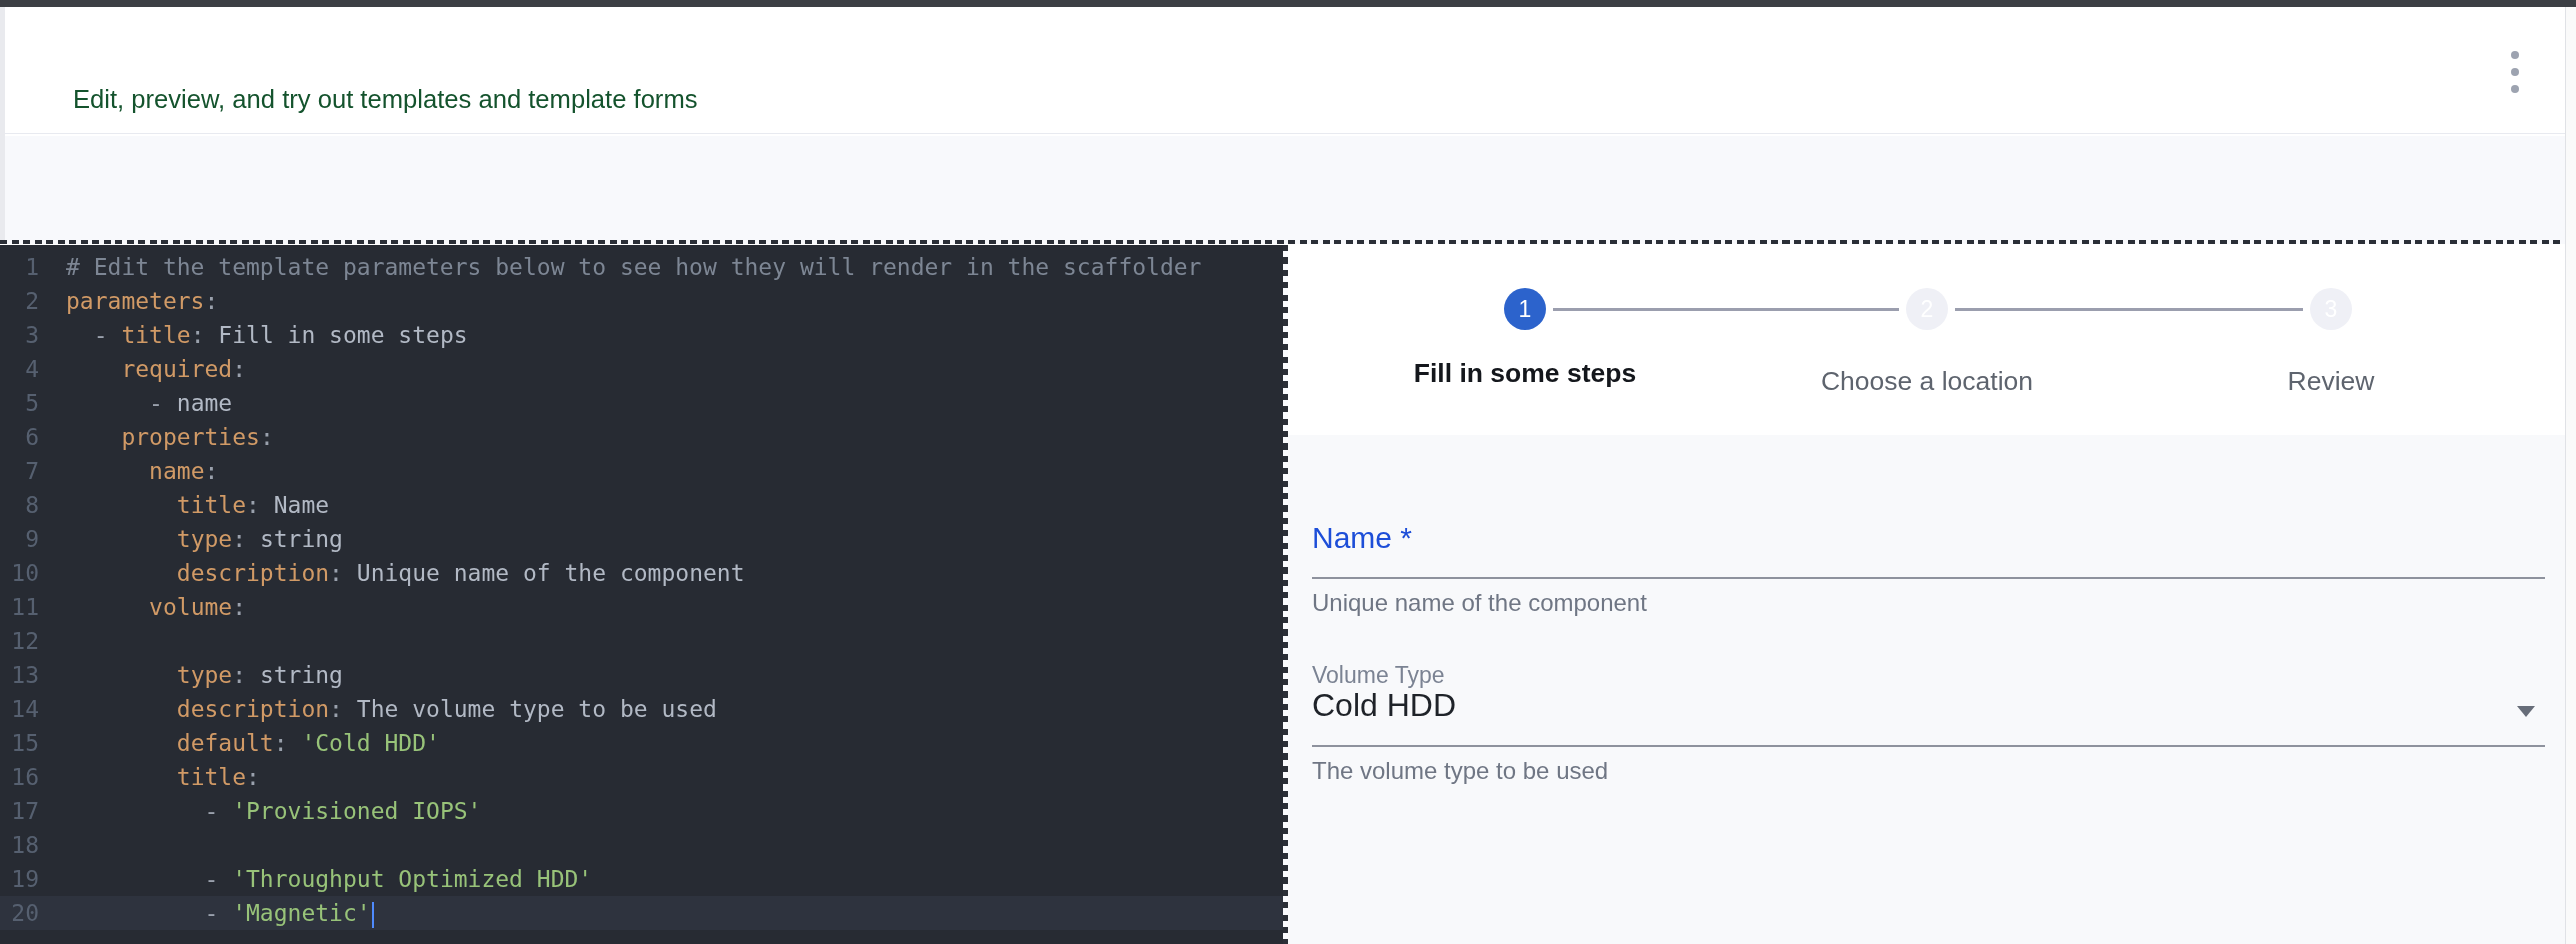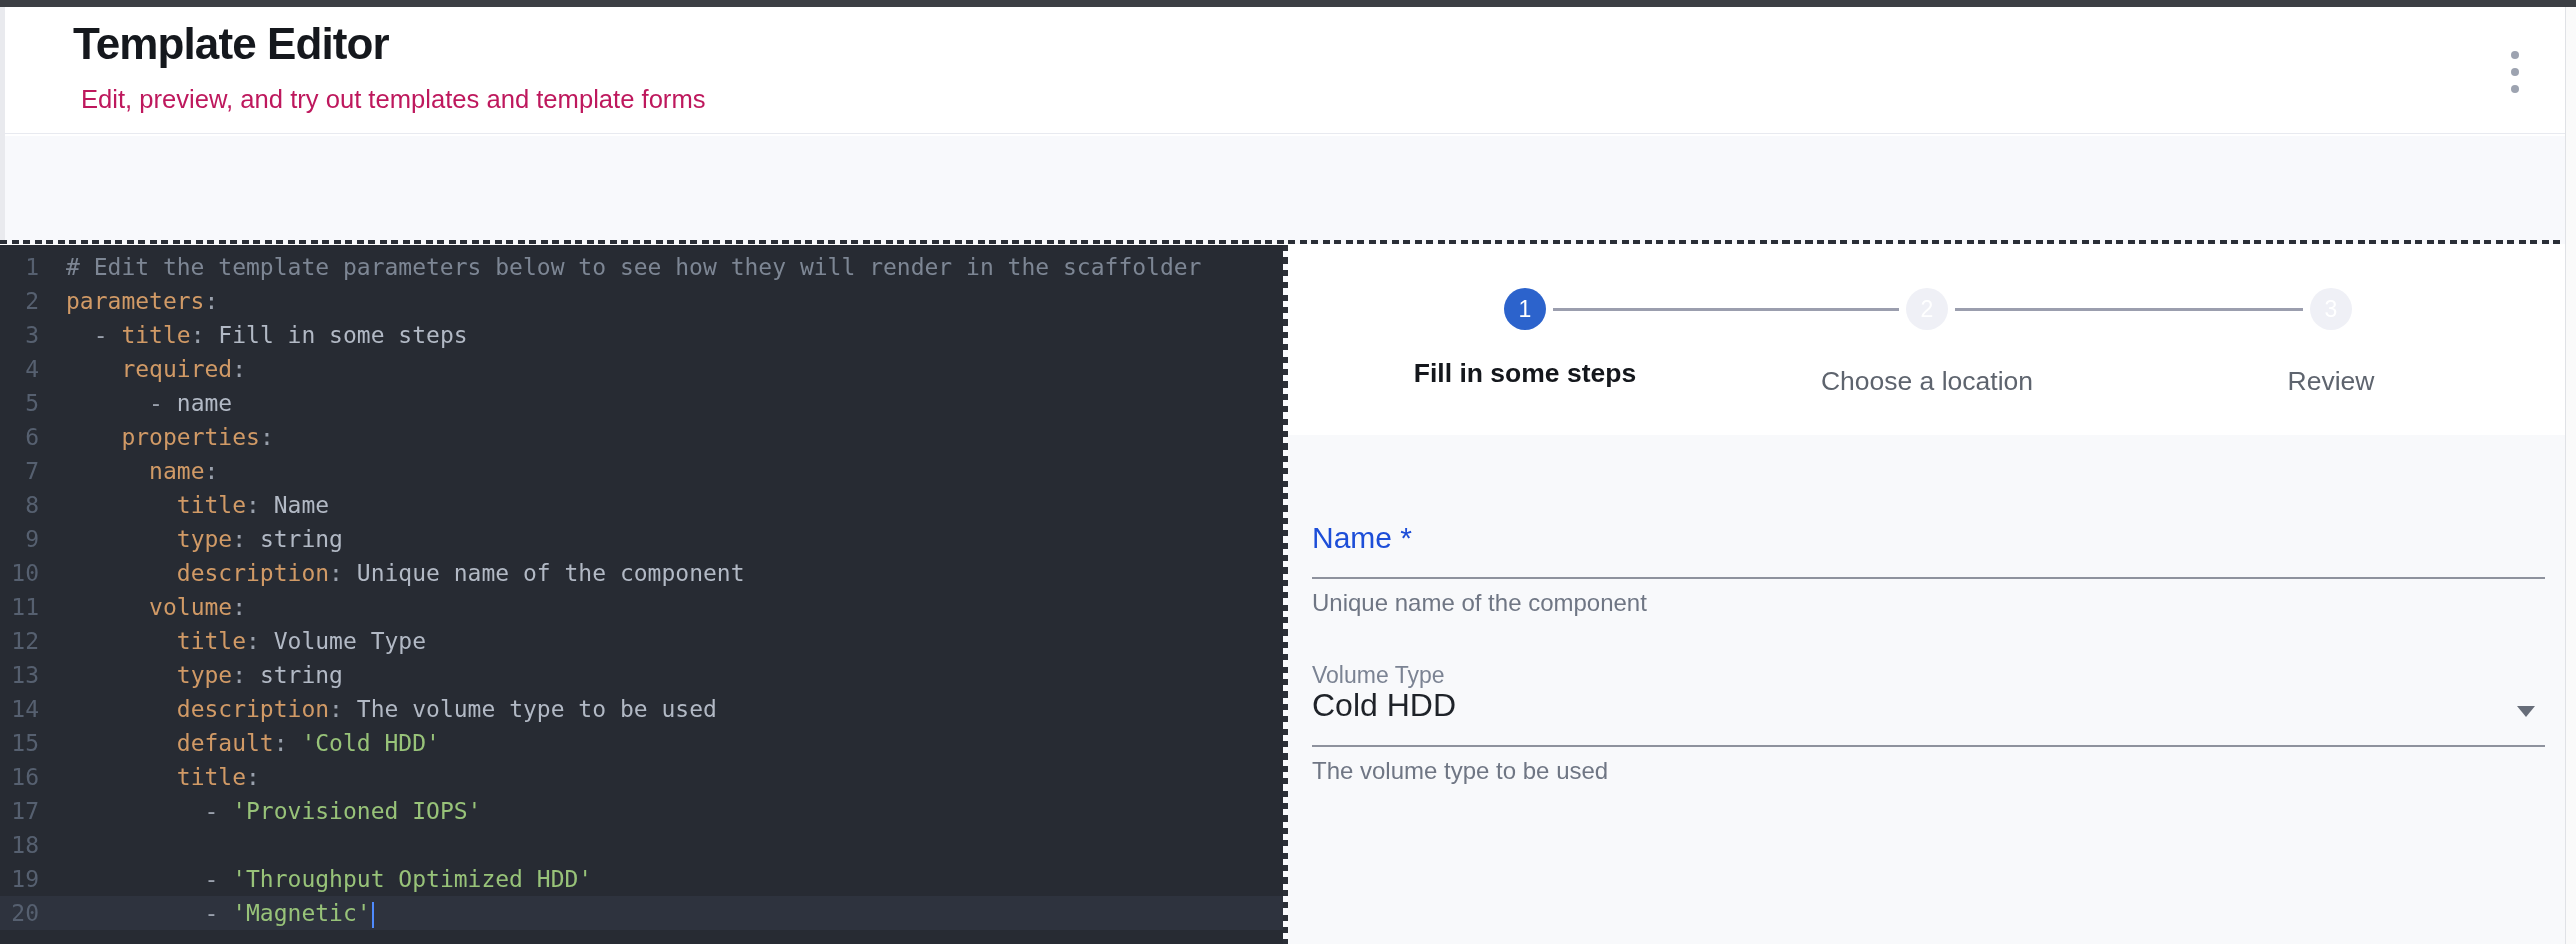--- a/index.html
+++ b/index.html
@@ -11,21 +11,21 @@
   .topbar { position:absolute; left:0; top:0; width:2576px; height:7px; background:#3c3f44; }
   .edge-left { position:absolute; left:0; top:7px; width:5.3px; height:233px; background:#e9eaee; z-index:6; }
   .scroll-track { position:absolute; left:2565px; top:7px; width:10.6px; height:938px;
                   background:#fafafa; border-left:1.8px solid #e0e2e6; z-index:7; }
 
   
   .header { position:absolute; left:0; top:7px; width:2576px; height:127px;
             background:#ffffff; border-bottom:1.8px solid #e8eaf0; }
   .page-title { position:absolute; left:73px; top:12.4px; font-size:44px; font-weight:bold;
                 color:#15181d; letter-spacing:-0.9px; white-space:nowrap; }
-  .page-subtitle { position:absolute; left:81px; top:78px; font-size:25.6px; color:#be185d; white-space:nowrap; }
+  .page-subtitle { position:absolute; left:73px; top:78px; font-size:25.6px; color:#14532d; white-space:nowrap; }
   .kebab { position:absolute; left:2502px; top:44px; width:25px; height:42px;
            display:flex; flex-direction:column; align-items:center; justify-content:space-between; cursor:pointer; }
   .kebab i { display:block; width:8px; height:8px; border-radius:50%; background:#9da3b0; }
 
   
   .toolbar { position:absolute; left:0; top:136px; width:2576px; height:104px; background:#f8f9fc; }
   .load-select { position:absolute; left:15px; top:149px; width:2453px; height:72px;
                  background:#f8f9fc; border:1.8px solid #d5d8e1; border-radius:8.8px;
                  display:flex; align-items:center; cursor:pointer; }
   .load-select-text { margin-left:25px; font-size:30px; color:#767d8f; }
@@ -85,21 +85,20 @@
   .vol-select { position:absolute; left:24px; top:225px; width:1233px; height:87px; cursor:pointer; }
   .name-input { position:absolute; left:24px; top:71px; width:1233px; height:73px; cursor:text; }
 </style>
 </head>
 <body>
 
 <div class="topbar"></div>
 <div class="edge-left"></div>
 
 <div class="header">
-  <div class="page-title">Template Editor</div>
   <div class="page-subtitle">Edit, preview, and try out templates and template forms</div>
   <div class="kebab">
       <i></i>
       <i></i>
       <i></i>
     </div>
 </div>
 
 <div class="toolbar">
   <div class="load-select">
@@ -121,21 +120,21 @@
       <div class="ed-row"><span class="ed-gutter">2</span><span class="ed-code"><span class="tok-key">parameters</span><span class="tok-punct">:</span></span></div>
       <div class="ed-row"><span class="ed-gutter">3</span><span class="ed-code"><span class="tok-punct">  - </span><span class="tok-key">title</span><span class="tok-punct">: </span><span class="tok-val">Fill in some steps</span></span></div>
       <div class="ed-row"><span class="ed-gutter">4</span><span class="ed-code"><span class="tok-punct">    </span><span class="tok-key">required</span><span class="tok-punct">:</span></span></div>
       <div class="ed-row"><span class="ed-gutter">5</span><span class="ed-code"><span class="tok-punct">      - </span><span class="tok-val">name</span></span></div>
       <div class="ed-row"><span class="ed-gutter">6</span><span class="ed-code"><span class="tok-punct">    </span><span class="tok-key">properties</span><span class="tok-punct">:</span></span></div>
       <div class="ed-row"><span class="ed-gutter">7</span><span class="ed-code"><span class="tok-punct">      </span><span class="tok-key">name</span><span class="tok-punct">:</span></span></div>
       <div class="ed-row"><span class="ed-gutter">8</span><span class="ed-code"><span class="tok-punct">        </span><span class="tok-key">title</span><span class="tok-punct">: </span><span class="tok-val">Name</span></span></div>
       <div class="ed-row"><span class="ed-gutter">9</span><span class="ed-code"><span class="tok-punct">        </span><span class="tok-key">type</span><span class="tok-punct">: </span><span class="tok-val">string</span></span></div>
       <div class="ed-row"><span class="ed-gutter">10</span><span class="ed-code"><span class="tok-punct">        </span><span class="tok-key">description</span><span class="tok-punct">: </span><span class="tok-val">Unique name of the component</span></span></div>
       <div class="ed-row"><span class="ed-gutter">11</span><span class="ed-code"><span class="tok-punct">      </span><span class="tok-key">volume</span><span class="tok-punct">:</span></span></div>
-      <div class="ed-row"><span class="ed-gutter">12</span><span class="ed-code"><span class="tok-punct">        </span><span class="tok-key">title</span><span class="tok-punct">: </span><span class="tok-val">Volume Type</span></span></div>
+      <div class="ed-row"><span class="ed-gutter">12</span></div>
       <div class="ed-row"><span class="ed-gutter">13</span><span class="ed-code"><span class="tok-punct">        </span><span class="tok-key">type</span><span class="tok-punct">: </span><span class="tok-val">string</span></span></div>
       <div class="ed-row"><span class="ed-gutter">14</span><span class="ed-code"><span class="tok-punct">        </span><span class="tok-key">description</span><span class="tok-punct">: </span><span class="tok-val">The volume type to be used</span></span></div>
       <div class="ed-row"><span class="ed-gutter">15</span><span class="ed-code"><span class="tok-punct">        </span><span class="tok-key">default</span><span class="tok-punct">: </span><span class="tok-str">'Cold HDD'</span></span></div>
       <div class="ed-row"><span class="ed-gutter">16</span><span class="ed-code"><span class="tok-punct">        </span><span class="tok-key">title</span><span class="tok-punct">:</span></span></div>
       <div class="ed-row"><span class="ed-gutter">17</span><span class="ed-code"><span class="tok-punct">          - </span><span class="tok-str">'Provisioned IOPS'</span></span></div>
       <div class="ed-row"><span class="ed-gutter">18</span></div>
       <div class="ed-row"><span class="ed-gutter">19</span><span class="ed-code"><span class="tok-punct">          - </span><span class="tok-str">'Throughput Optimized HDD'</span></span></div>
       <div class="ed-row active"><span class="ed-gutter">20</span><span class="ed-code"><span class="tok-punct">          - </span><span class="tok-str">'Magnetic'</span><span class="cursor"></span></span></div>
     </div>
 </div>

